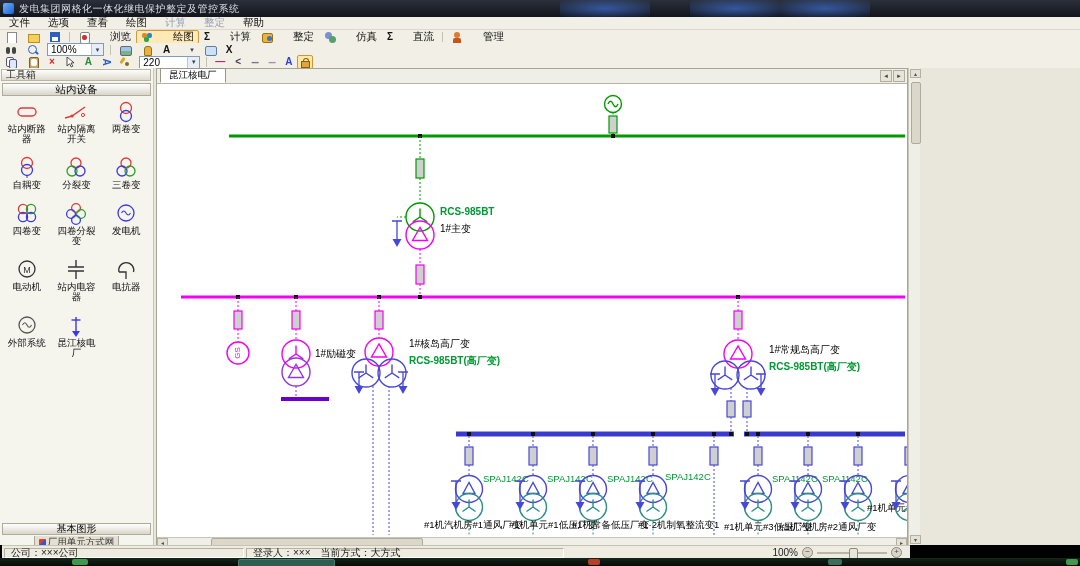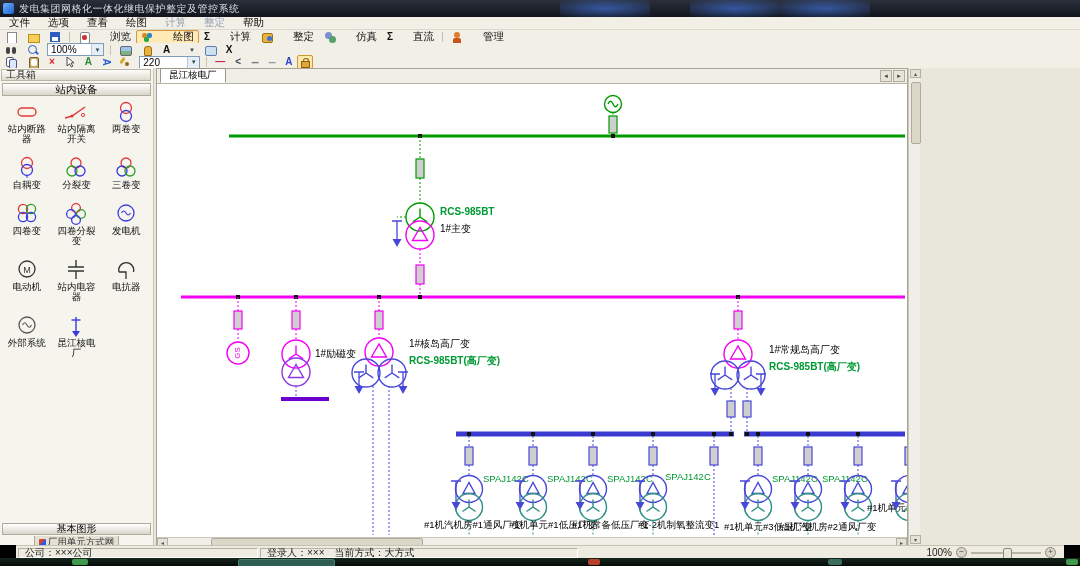--- a/index.html
+++ b/index.html
@@ -59,21 +59,21 @@
   .scbtn{width:9px;height:7px;font-size:6px;color:#555;background:#e4e2d6;border:1px solid #b4b1a3;display:flex;align-items:center;justify-content:center;}
   #vscroll{left:908px;top:0;width:12px;height:477px;background:#efeee7;border-left:1px solid #c9c6b8;box-sizing:border-box;}
   #vthumb{left:2px;top:14px;width:8px;height:60px;background:#dbd8ca;border:1px solid #aeab9e;border-radius:2px;}
   
   #rightpanel{left:920px;top:0;width:160px;height:477px;background:#f6f5ef;border-left:1px solid #c9c6b8;box-sizing:border-box;}
   #rpscroll{left:1px;top:14px;width:9px;height:462px;background:#eceadd;}
   #rpthumb{left:1px;top:4px;width:7px;height:48px;background:#d2cfc1;border-radius:2px;}
   #rphdr{left:12px;top:1px;width:146px;height:12px;background:linear-gradient(#fdfdfb,#dedbce);border:1px solid #b9b6a8;font-size:10px;display:flex;align-items:center;padding-left:4px;box-sizing:border-box;}
   #rpbody{left:12px;top:14px;width:146px;height:461px;background:#fbfaf6;border:1px solid #cfccbe;box-sizing:border-box;}
   
-  #statusbar{left:16px;top:545px;width:1048px;height:13px;background:#eeece1;border-top:1px solid #c6c3b5;display:flex;align-items:center;font-size:10px;color:#222;}
+  #statusbar{left:2px;top:545px;width:908px;height:13px;background:#eeece1;border-top:1px solid #c6c3b5;display:flex;align-items:center;font-size:10px;color:#222;}
   .scell{height:10px;border:1px solid;border-color:#b5b2a4 #ffffff #ffffff #b5b2a4;display:flex;align-items:center;padding:0 6px;margin-left:2px;box-sizing:border-box;}
   .zoomctl{display:flex;align-items:center;gap:4px;margin-left:auto;margin-right:8px;}
   .zbtn{width:9px;height:9px;border-radius:50%;background:#d8d5c8;border:1px solid #8d8a7c;font-size:8px;line-height:7px;text-align:center;color:#444;}
   .ztrack{width:70px;height:2px;background:#b9b6a8;position:relative;}
   .zthumb{position:absolute;left:32px;top:-4px;width:7px;height:10px;background:#e8e6da;border:1px solid #8d8a7c;border-radius:2px;}
   
   #taskbar{left:0;top:558px;width:1080px;height:8px;background:linear-gradient(#15261c,#050a07);}
   .tkitem{top:1px;height:6px;border-radius:2px;}
   text{font-family:"Liberation Sans",sans-serif;}
   .sw-g{stroke:#009a00}.sw-m{stroke:#f400f4}.sw-b{stroke:#4848d8}.sw-t{stroke:#2f9085}.sw-p{stroke:#8a3ae0}

